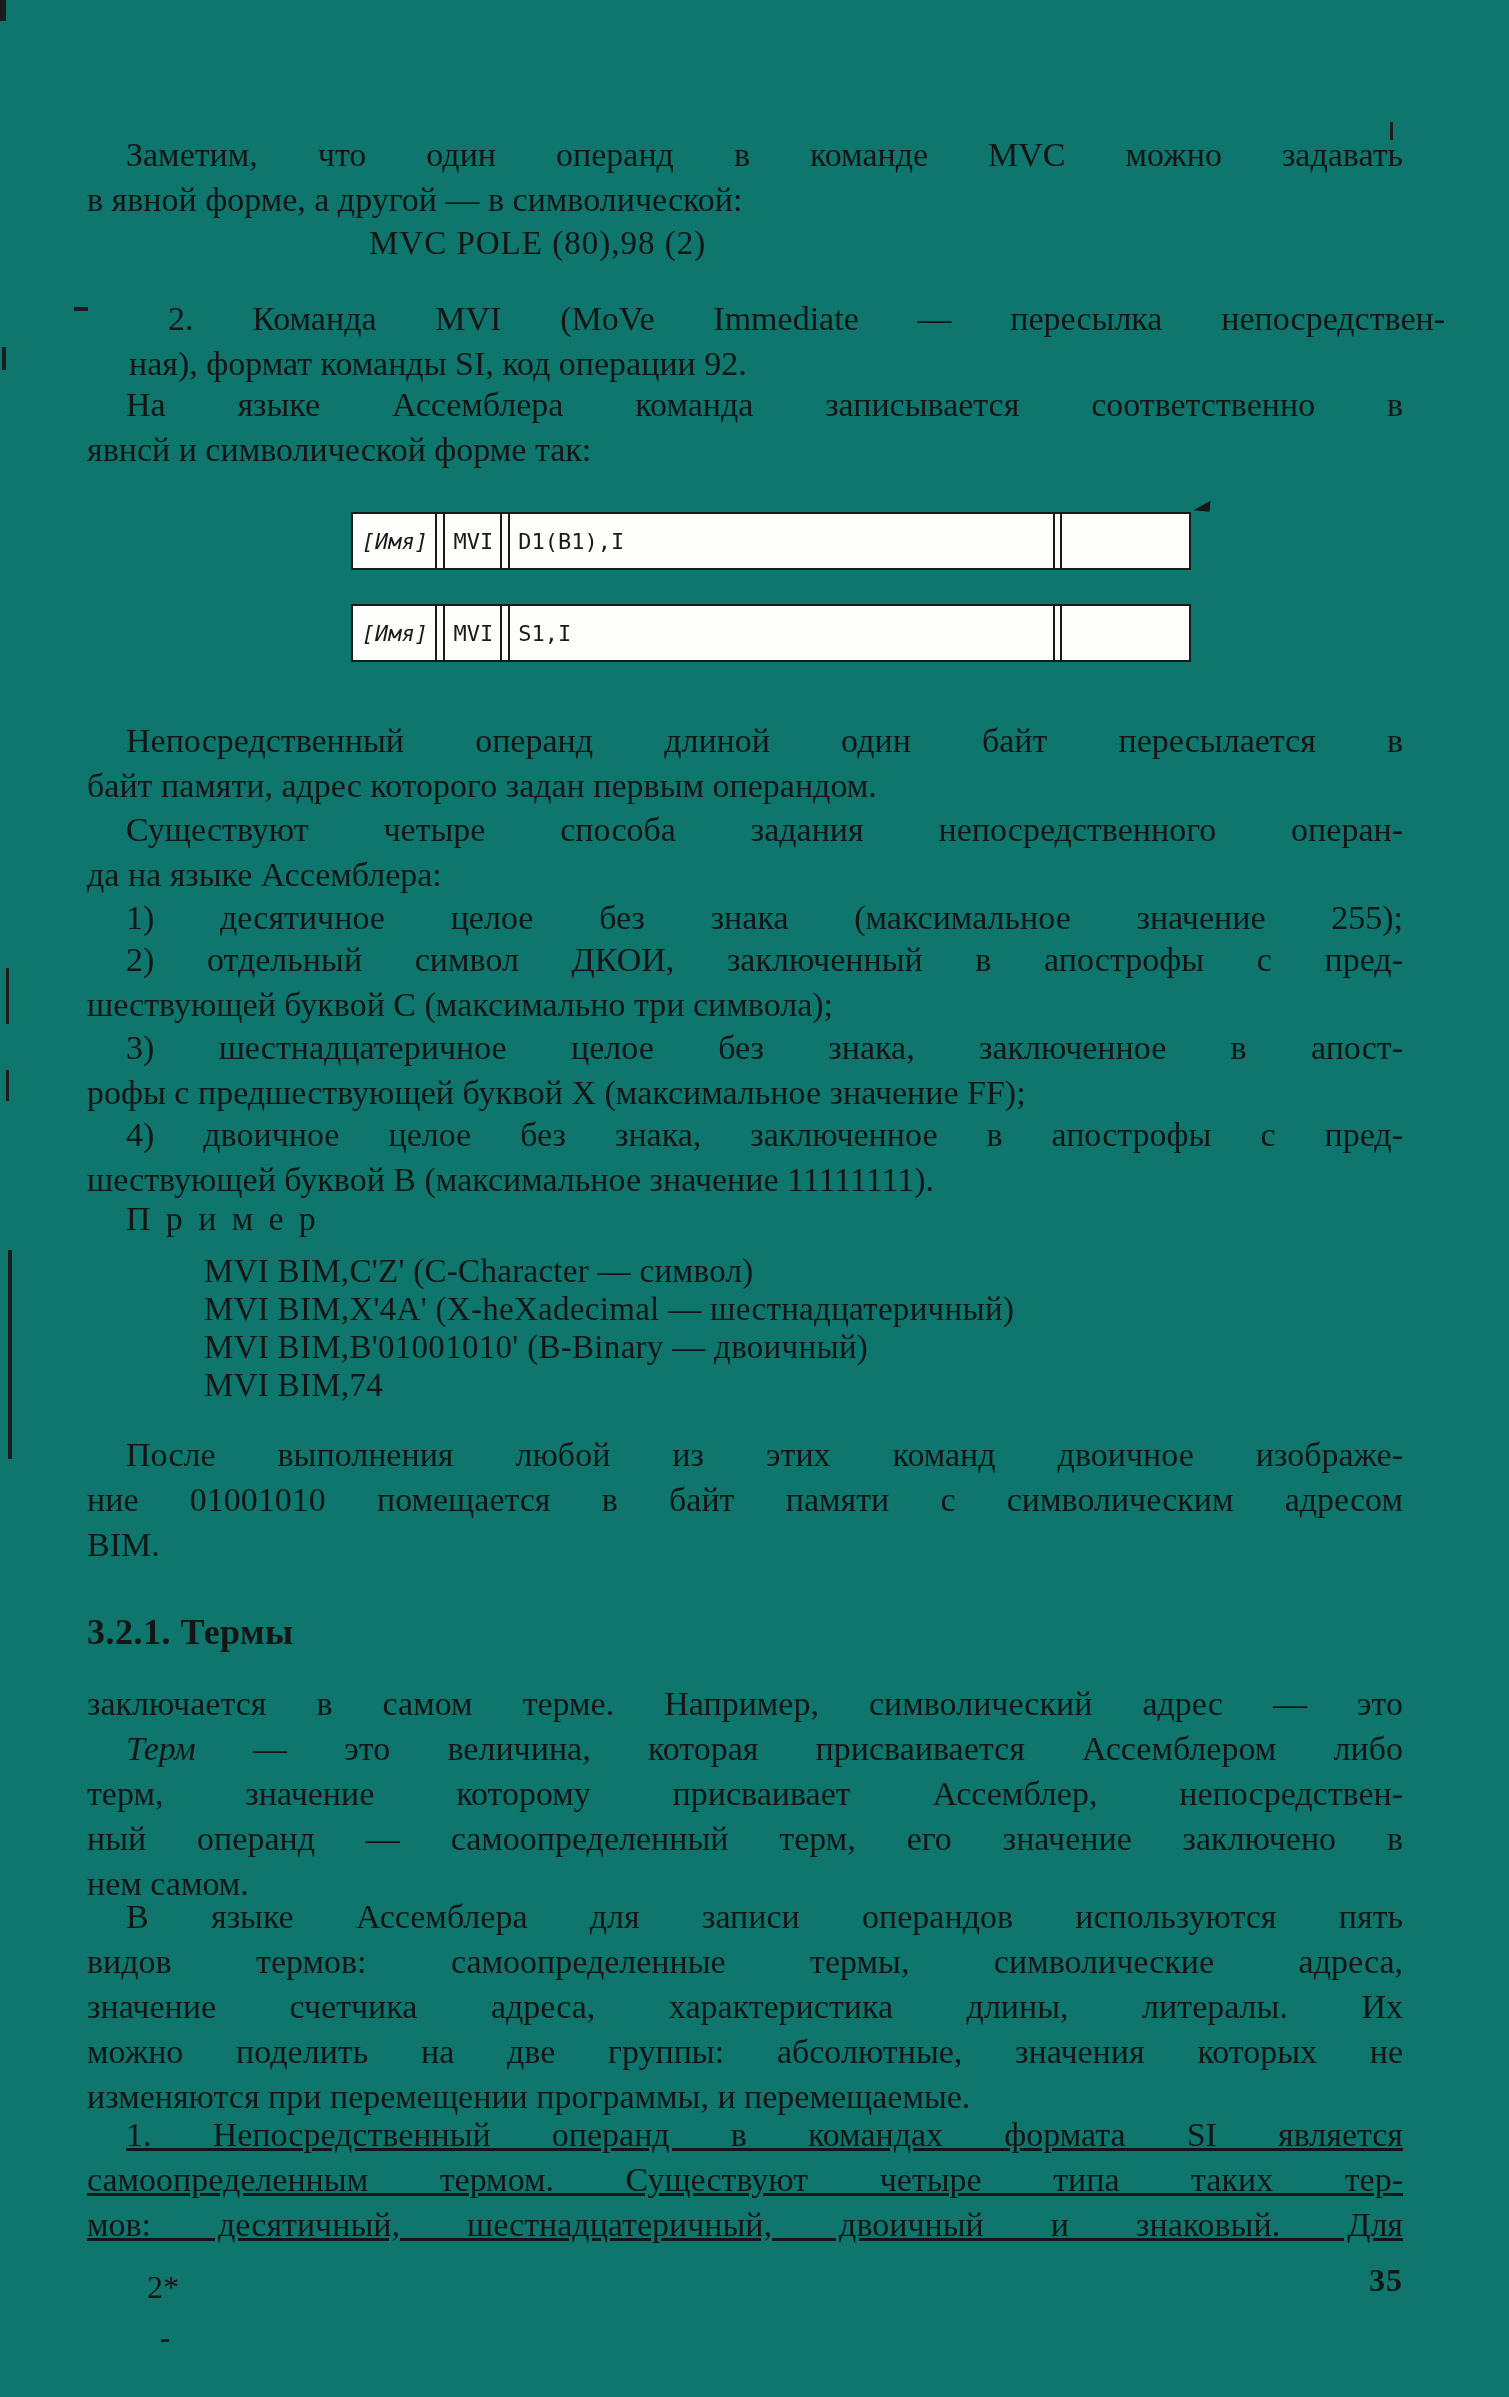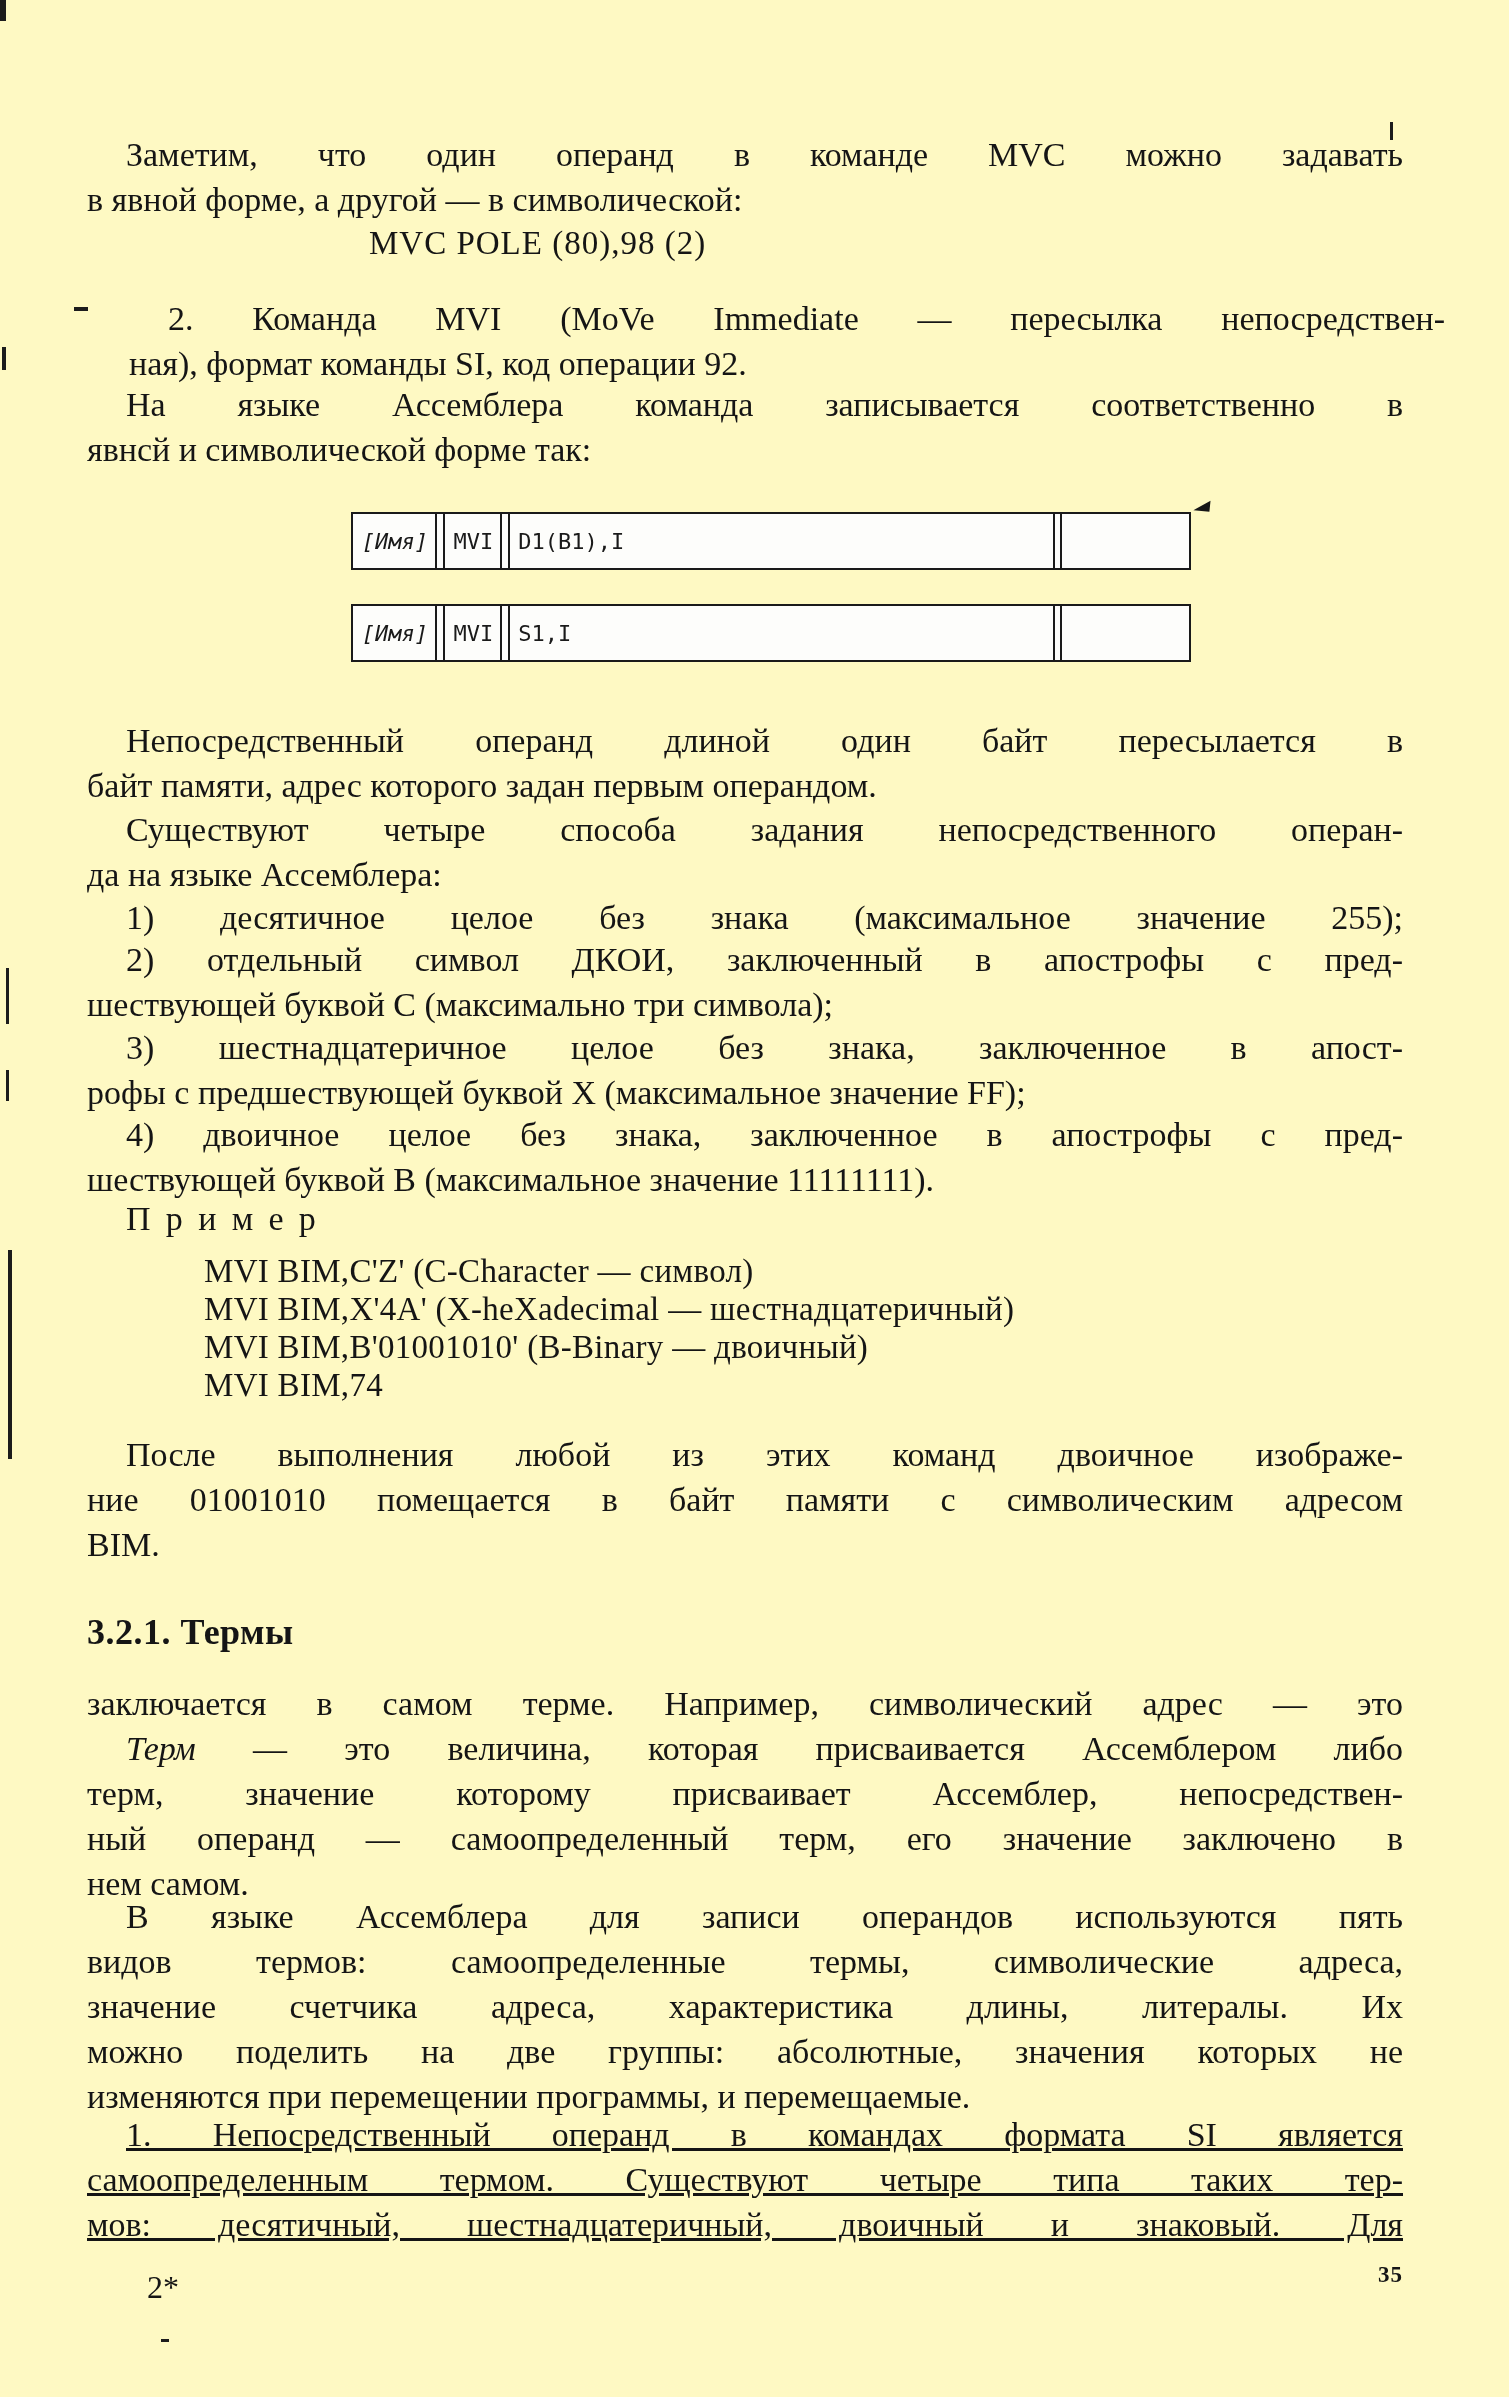--- a/index.html
+++ b/index.html
@@ -1,16 +1,16 @@
 <!DOCTYPE html>
 <html><head>
 <meta charset="utf-8">
 <style>
   html,body{margin:0;padding:0;background:#888;}
-  .page{position:relative;width:1510px;height:2398px;background:#fef9c3;
+  .page{position:relative;width:1510px;height:2398px;background:#0f766e;
         font-family:"Liberation Serif",serif;color:#151515;overflow:hidden;}
   .blk{position:absolute;left:87px;width:1316px;font-size:34px;line-height:45px;}
   .ln{display:block;}
   .jl{text-align:justify;text-align-last:justify;}
   .ind{text-indent:39px;}
   .it{font-style:italic;}
   .code-line{position:absolute;left:369px;font-size:33px;letter-spacing:1px;}
   .primer{position:absolute;left:126px;font-size:34px;letter-spacing:0.45em;}
   .examples{position:absolute;left:204px;font-size:33px;line-height:38px;letter-spacing:0.3px;}
   .heading{position:absolute;left:87px;font-size:36px;font-weight:bold;letter-spacing:0.5px;}
@@ -18,21 +18,21 @@
            display:flex;box-sizing:border-box;background:#fdfdfb;}
   .fc{display:flex;align-items:center;padding-left:8.7px;box-sizing:border-box;
       font-family:"DejaVu Sans Mono",monospace;font-size:22px;color:#1a1a1a;white-space:nowrap;}
   .fc1{width:82px;font-style:italic;}
   .fc2{width:55px;}
   .fc3{width:543px;}
   .fc4{flex:1;}
   .sep{width:5.8px;border-left:2.9px solid #1a1a1a;border-right:2.9px solid #1a1a1a;}
   .footer-mark{position:absolute;left:147px;top:2269px;font-size:32px;}
   .page-num{position:absolute;left:87px;top:2262px;width:1316px;text-align:right;
-            font-size:23px;font-weight:bold;letter-spacing:1px;}
+            font-size:32px;font-weight:bold;letter-spacing:1px;}
   .artifact{position:absolute;background:#1c1c1c;}
   .pen-mark{position:absolute;left:1194px;top:500px;width:0;height:0;
             border-left:16.5px solid transparent;border-bottom:11.6px solid #161616;
             transform:rotate(6deg);}
 </style>
 </head>
 <body>
 
 <div class="page">
 

